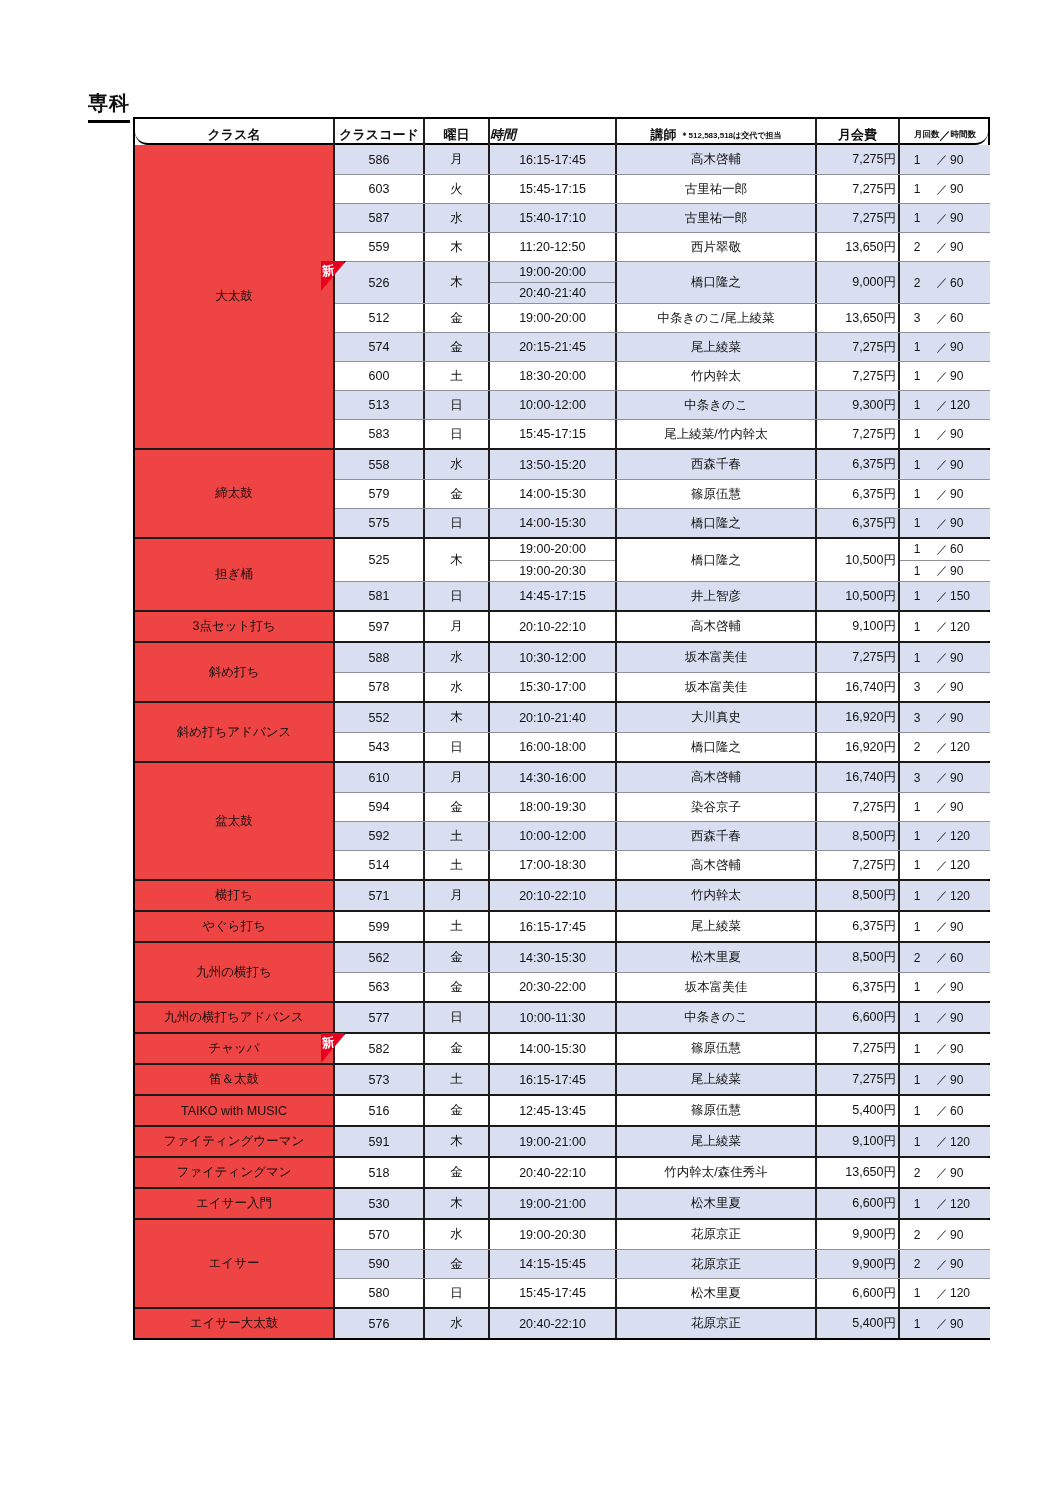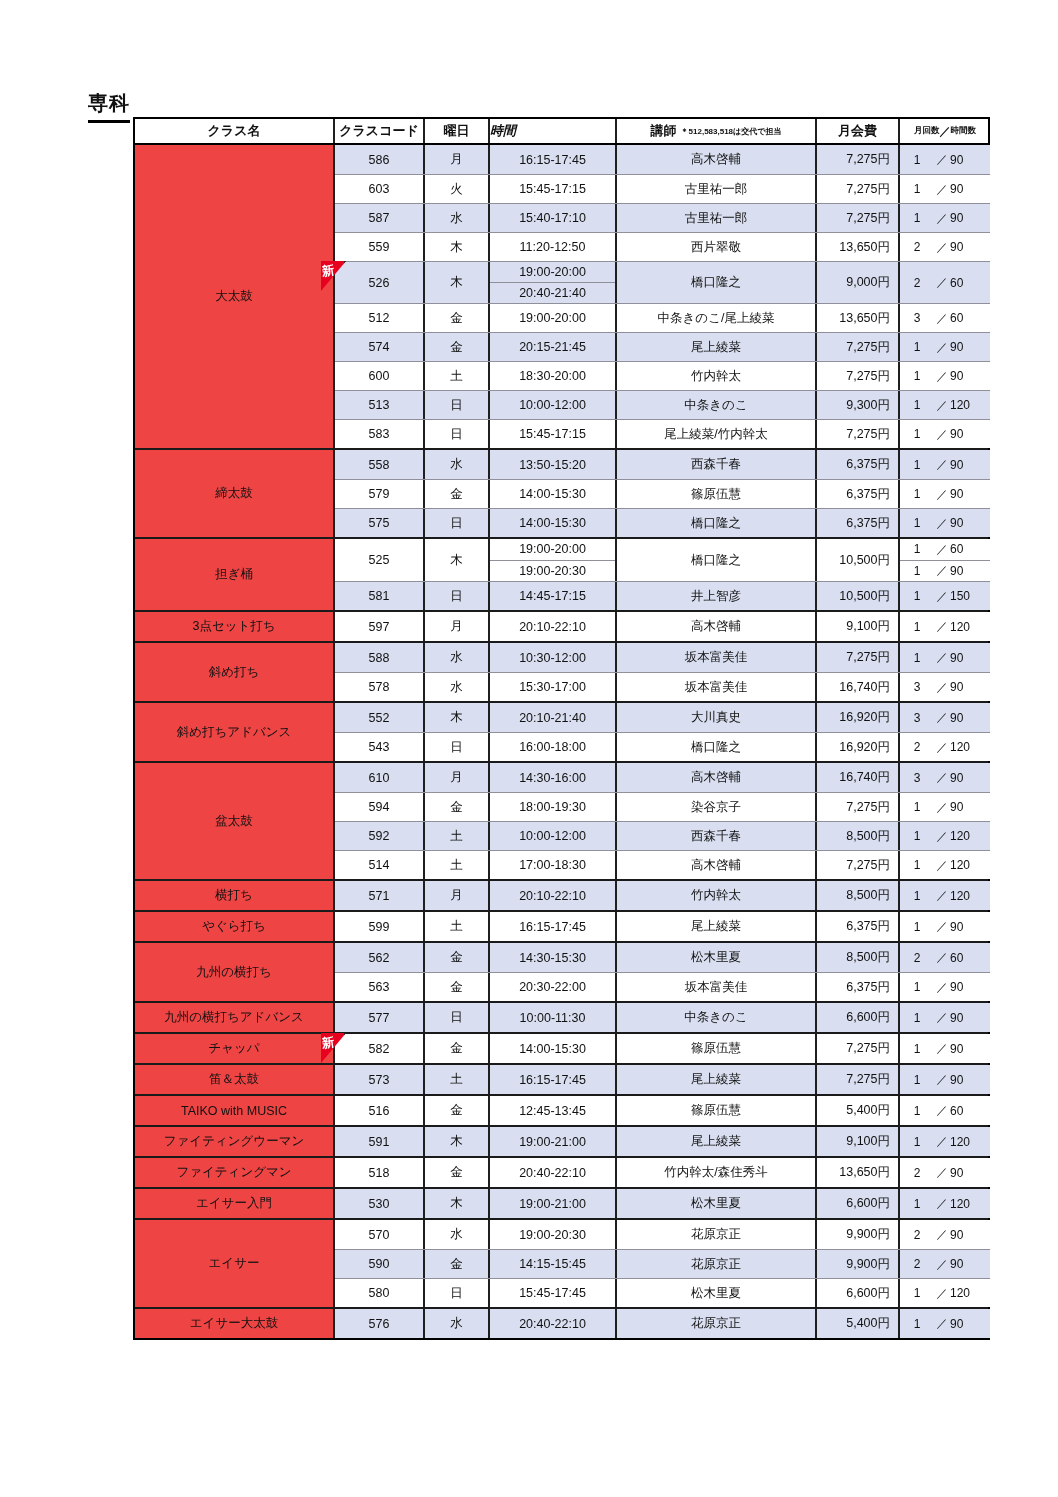--- a/index.html
+++ b/index.html
@@ -17,31 +17,31 @@
   }
 
   .taiko-table {
     position:absolute; left:133px; top:117px; width:857px;
     border:2px solid #000; background:#fff;
   }
 
   
   .header-row {
     display:grid; grid-template-columns:200px 90px 65px 127px 200px 83px 90px;
-    height:26px; border-bottom:2px solid #000; font-weight:bold; font-size:13px;
+    height:26px; border-bottom:2px solid #000; font-weight:bold; font-size:13px;border-radius:13px;
   }
   .header-row > div {
     display:flex; align-items:center; justify-content:center;
     border-right:2px solid #1f1f1f; overflow:hidden;
   }
   .header-row > div:last-child { border-right:none; }
   .h-time { justify-content:flex-start !important; padding-left:0;font-style:italic; }
   .h-instr { gap:4px; }
   .h-instr .note { font-size:8px; font-weight:bold; letter-spacing:0; }
-  .h-count { font-size:8.5px; justify-content:flex-start; padding:8px 5px; }
+  .h-count { font-size:8.5px; justify-content:flex-start; padding:16px 5px; }
   .h-count .slash { font-size:11px; }
 
   
   .section { display:flex; }
   .section + .section { border-top:2px solid #1a1a1a; }
   .class-cell {
     width:200px; flex:0 0 200px; border-right:2px solid #1f1f1f;
     display:flex; align-items:center; justify-content:center;
     font-size:12.5px; background:#ef4444; text-align:center;
   }
@@ -62,21 +62,21 @@
   .code-row > div:last-child { border-right:none; }
 
   .time-cell, .count-cell { flex-direction:column; align-items:stretch !important; padding:0 !important; }
   .time-sub {
     flex:1; display:flex; align-items:center; justify-content:center; 
     font-size:12.5px;
   }
   .time-sub + .time-sub { border-top:1px solid #8f9099; }
 
   .instr-cell { font-size:11.5px; }
-  .fee-cell { justify-content:flex-end !important; padding-right:8px; }
+  .fee-cell { justify-content:flex-end !important; padding-right:2px; }
 
   .count-sub {
     flex:1; display:grid; grid-template-columns:34px 1fr 40px; align-items:center;
     font-size:12px;
   }
   .count-sub + .count-sub { border-top:1px solid #8f9099; }
   .count-sub .cnum { text-align:center; }
   .count-sub .cslash { text-align:center; font-size:11px; }
   .count-sub .cmin { text-align:left; padding-right:7px; }
 

